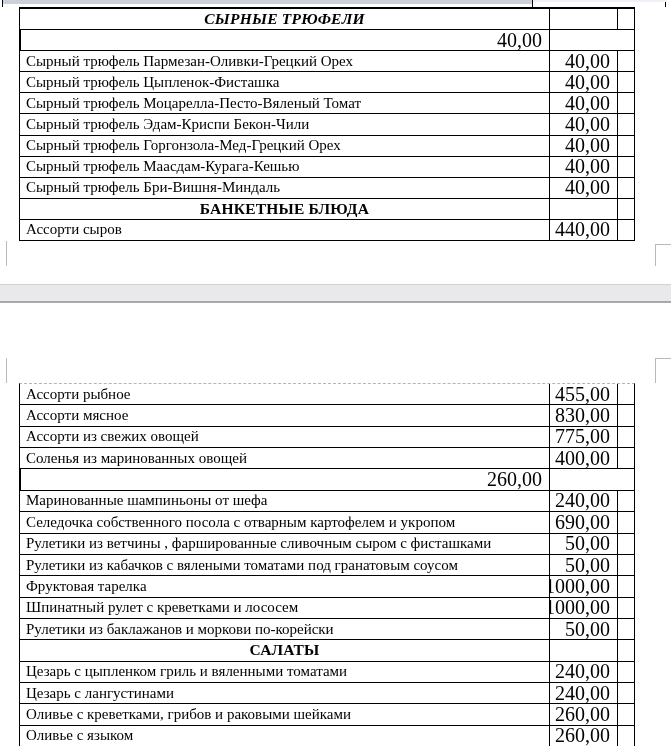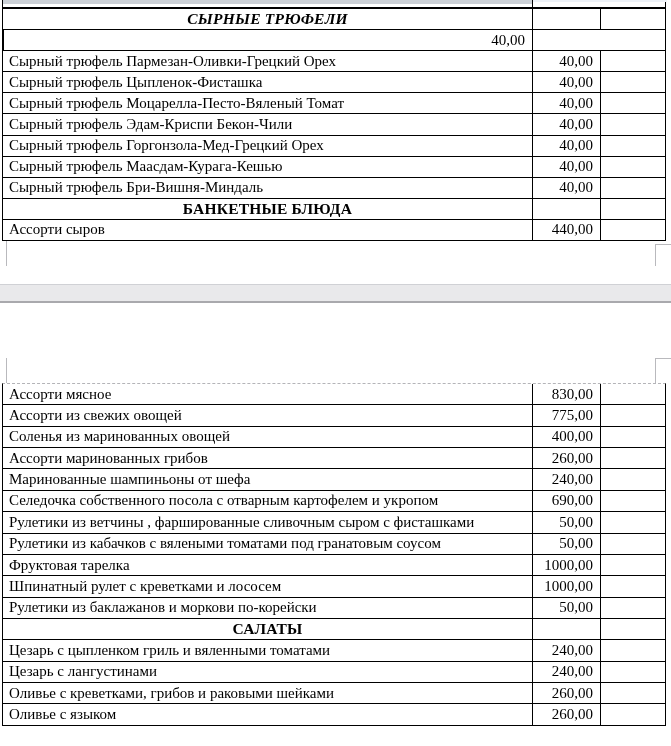--- a/index.html
+++ b/index.html
@@ -15,37 +15,37 @@
   .top-fragment {
     position:absolute; left:2px; top:0; width:664px; height:7px;
     border-left:1px solid #000; border-right:1px solid #000;
   }
   .top-fragment .shade { position:absolute; left:0; top:0; width:529px; height:4px; background:var(--fragment-fill,#ccd1d7); }
   .top-fragment .vdiv  { position:absolute; left:529px; top:0; width:1px; height:7px; background:#000; }
   .top-fragment .tint  { position:absolute; left:530px; top:0; width:134px; height:2px; background:#eef2f8; }
 
   
   .tbl {
-    position:absolute; left:2px; width:664px;
+    position:absolute; left:19px; width:616px;
     border-left:1px solid #000; border-right:1px solid #000;
     background:#fff;
   }
   .tbl-1 { top:7px;  border-top:2px solid #000; }
   .tbl-2 { top:383px; border-top:1px dashed #b4b4b8; }
 
   .row {
     display:grid; grid-template-columns:529px 68px 65px;
     border-bottom:1px solid #000;
   }
   .tbl-1 .row { height:21.1px; }
   .tbl-2 .row { height:21.36px; }
 
   .cell { display:flex; align-items:center; overflow:hidden; }
   .cell.name  { padding-left:6px; font-size:15px; white-space:pre; }
-  .cell.price { border-left:1px solid #000; justify-content:flex-end; padding-right:7px; font-size:15px; }
+  .cell.price { border-left:1px solid #000; justify-content:flex-end; padding-right:7px; font-size:20px; }
   .cell.extra { border-left:1px solid #000; }
 
   .cell.name.section { justify-content:center; padding-left:0; }
   .section-label { font-weight:bold; font-size:15.5px; letter-spacing:.2px; }
   .section-label.italic { font-style:italic; }
 
   .misspell {
     text-decoration-color:var(--underline,#dd5066);
     text-decoration-thickness:2px;
     text-underline-offset:3px;
@@ -136,36 +136,40 @@
   <div class="bline" style="left:655px; top:244px; width:16px; height:1px;"></div>
 
   <div class="page-gap"></div>
 
   <div class="bline" style="left:6px;  top:358px; width:1px; height:25px;"></div>
   <div class="bline" style="left:655px; top:358px; width:1px; height:25px;"></div>
   <div class="bline" style="left:655px; top:358px; width:16px; height:1px;"></div>
 
   <div class="tbl tbl-2">
       <div class="row">
+        <div class="cell name"><span>Ассорти рыбное</span></div>
+        <div class="cell price">455,00</div>
+        <div class="cell extra"></div>
+      </div>
+      <div class="row">
         <div class="cell name"><span>Ассорти мясное</span></div>
         <div class="cell price">830,00</div>
         <div class="cell extra"></div>
       </div>
       <div class="row">
         <div class="cell name"><span>Ассорти из свежих овощей</span></div>
         <div class="cell price">775,00</div>
         <div class="cell extra"></div>
       </div>
       <div class="row">
         <div class="cell name"><span>Соленья из маринованных овощей</span></div>
         <div class="cell price">400,00</div>
         <div class="cell extra"></div>
       </div>
       <div class="row">
-        <div class="cell name"><span>Ассорти маринованных грибов</span></div>
         <div class="cell price">260,00</div>
         <div class="cell extra"></div>
       </div>
       <div class="row">
         <div class="cell name"><span>Маринованные шампиньоны от шефа</span></div>
         <div class="cell price">240,00</div>
         <div class="cell extra"></div>
       </div>
       <div class="row">
         <div class="cell name"><span class="misspell">Селедочка</span><span> собственного посола с отварным картофелем и укропом</span></div>

